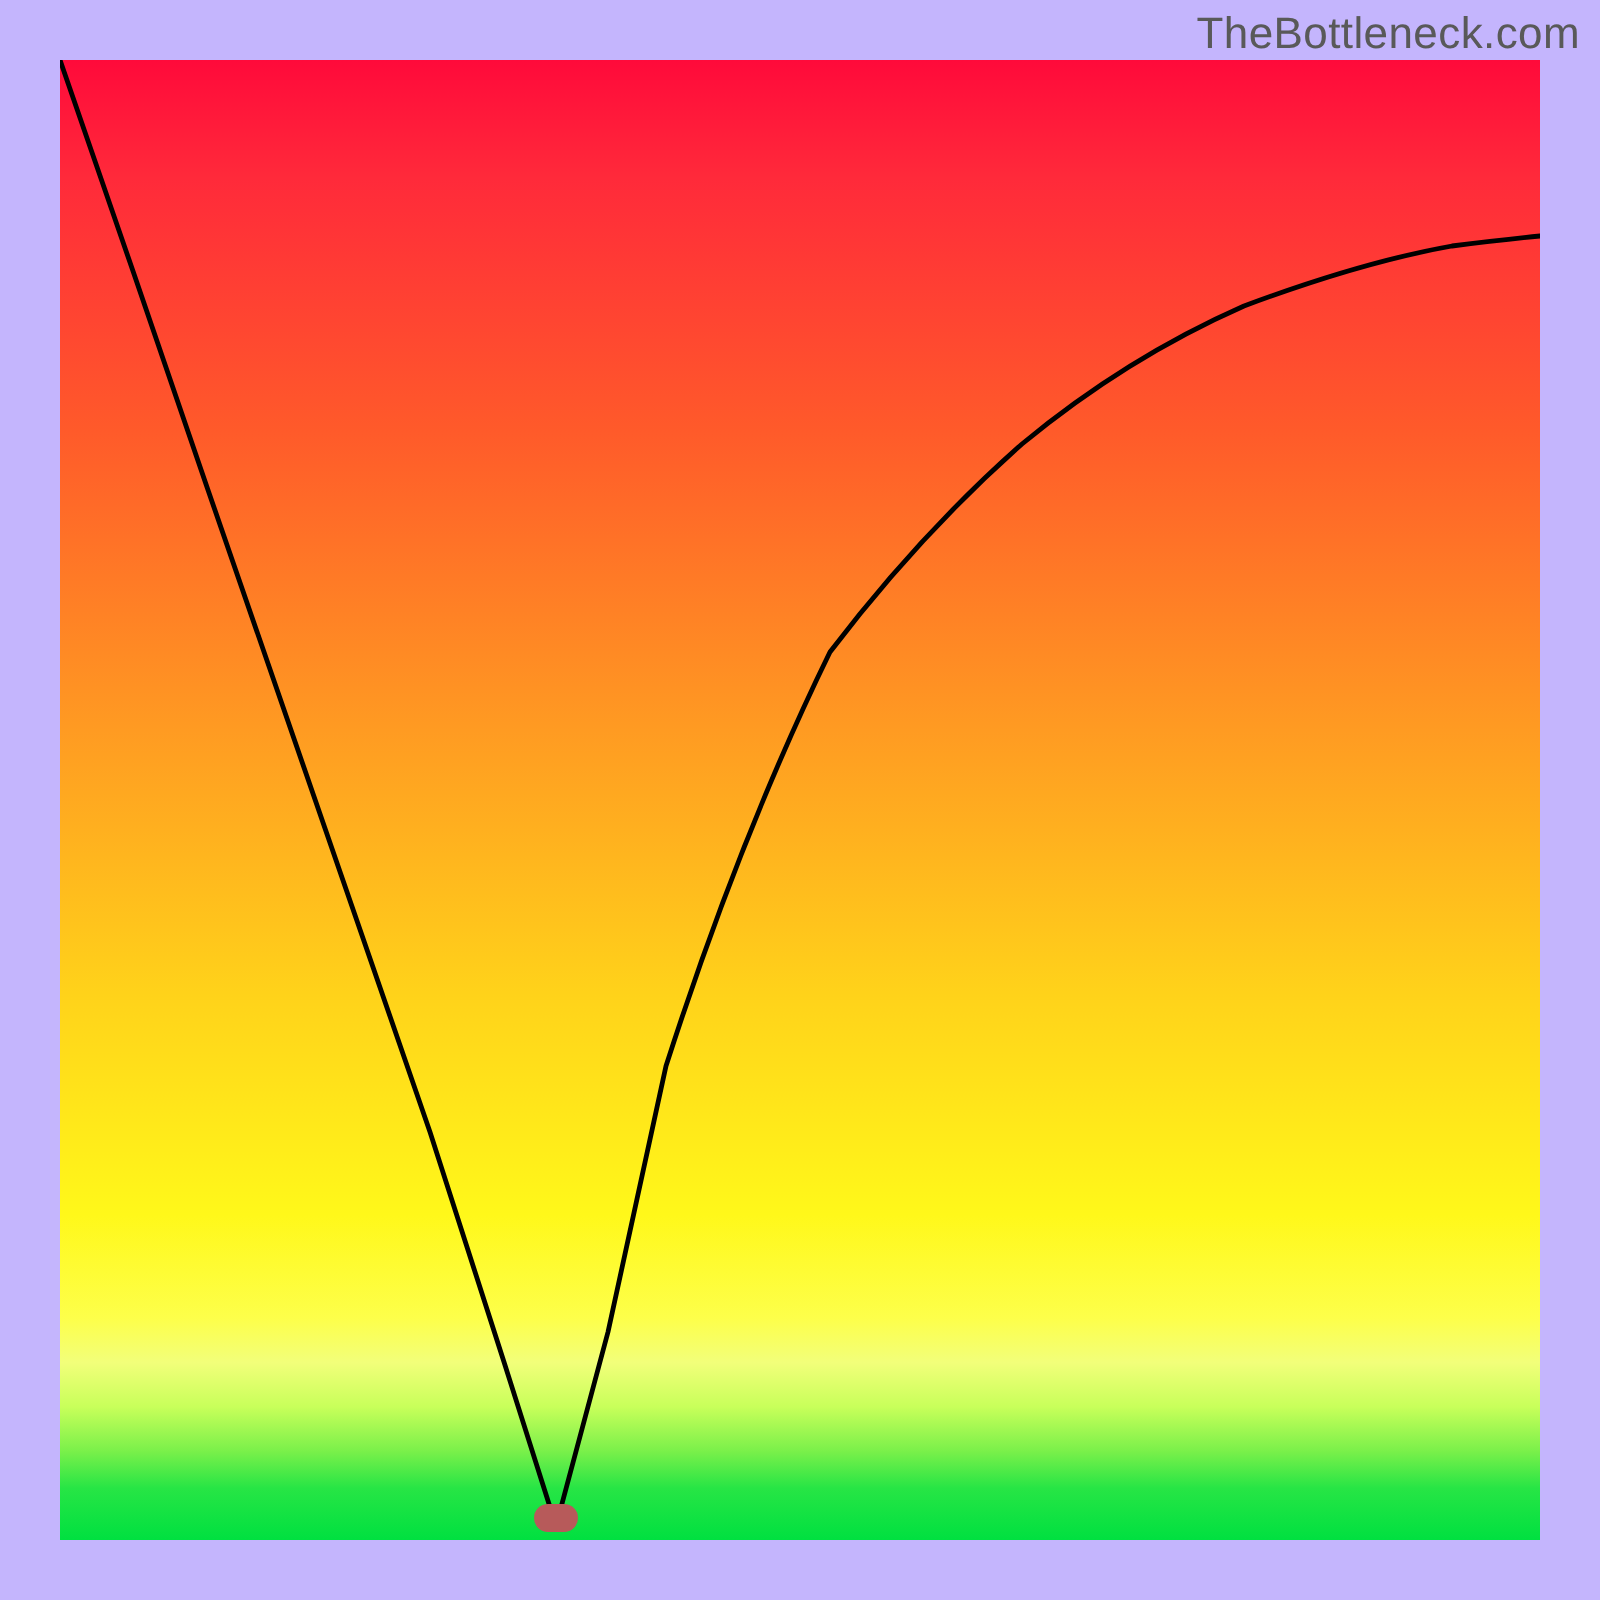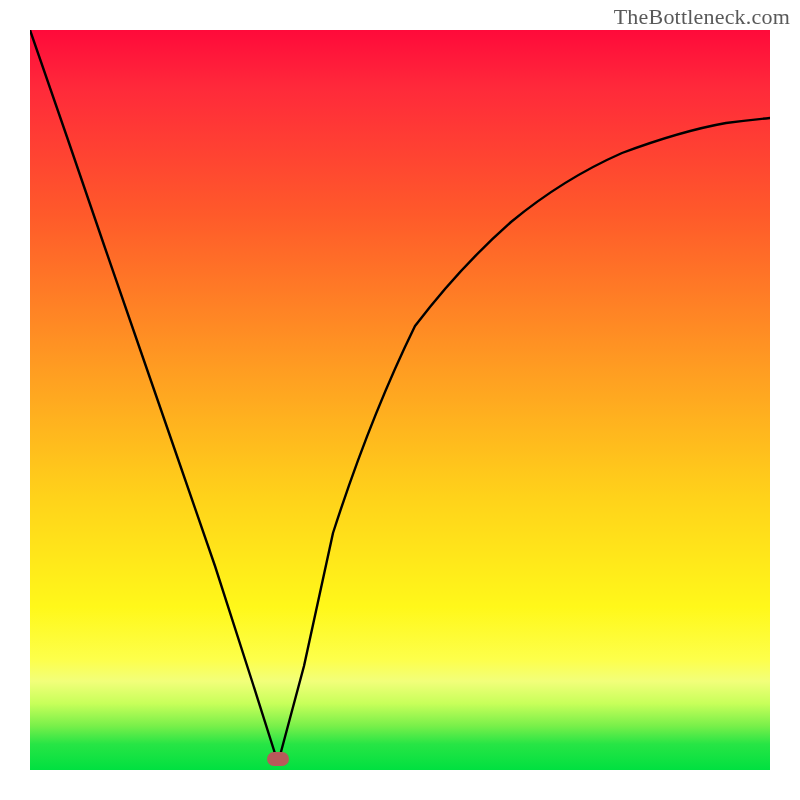--- a/index.html
+++ b/index.html
@@ -8,22 +8,21 @@
     width: 800px;
     height: 800px;
     background: #000;
     overflow: hidden;
     font-family: Arial, Helvetica, sans-serif;
   }
   .frame {
     position: relative;
     width: 800px;
     height: 800px;
-    background: #ffffff;
-    font-family: Liberation Serif, serif;
+    background: #c4b5fd;
   }
   .plot-area {
     position: absolute;
     left: 30px;
     top: 30px;
     width: 740px;
     height: 740px;
     
     background: #00e040;
   }

